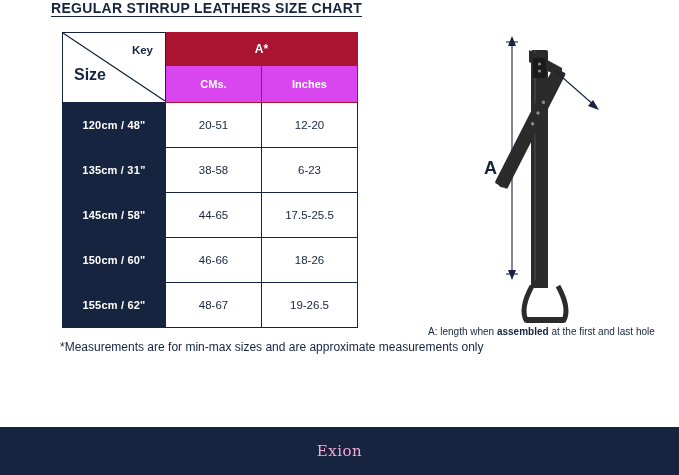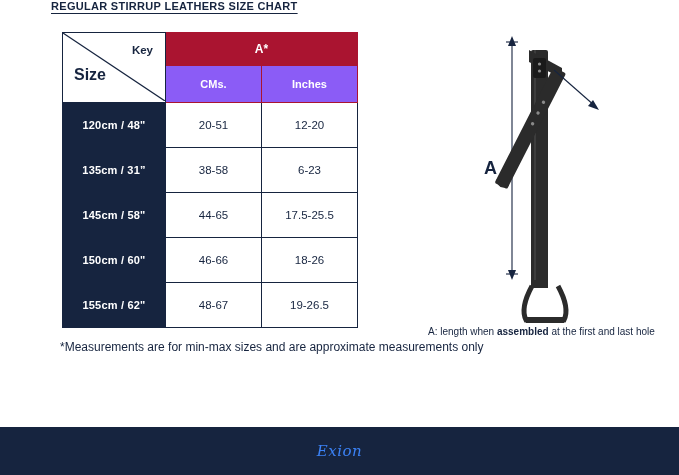--- a/index.html
+++ b/index.html
@@ -13,21 +13,21 @@
     font-family: "Liberation Sans", sans-serif;
     color: #1b2b4b;
     position: relative;
     overflow: hidden;
   }
 
   .page-title {
     position: absolute;
     left: 51px;
     top: 0px;
-    font-size: 11px;
+    font-size: 14px;
     font-weight: bold;
     letter-spacing: 0.3px;
     color: #16243f;
     text-decoration: underline;
     text-underline-offset: 3px;
     white-space: nowrap;
   }
 
   
   .table-wrap {
@@ -82,21 +82,21 @@
 
   .red-head {
     background: #aa1430;
     color: #ffffff;
     font-size: 12px;
     font-weight: bold;
     height: 32px;
     border-color: #aa1430 !important;
   }
   .red-sub {
-    background: #8b5cf6;
+    background: #d946ef;
     color: #ffffff;
     font-size: 11px;
     font-weight: bold;
     height: 36px;
     border-color: #aa1430 !important;
   }
 
   .size-cell {
     background: #16243f;
     color: #ffffff;
@@ -156,23 +156,22 @@
     left: 0;
     bottom: 0;
     width: 679px;
     height: 48px;
     background: #16243f;
     display: flex;
     align-items: center;
     justify-content: center;
   }
   .footer .brand {
-    color: #3b82f6;
+    color: #f9a8d4;
     font-family: "DejaVu Serif", serif;
-    font-style: italic;
     font-size: 15px;
     letter-spacing: 0.5px;
   }
 </style>
 </head>
 <body>
 
 <div class="page-title">REGULAR STIRRUP LEATHERS  SIZE CHART</div>
 
 <div class="table-wrap">

